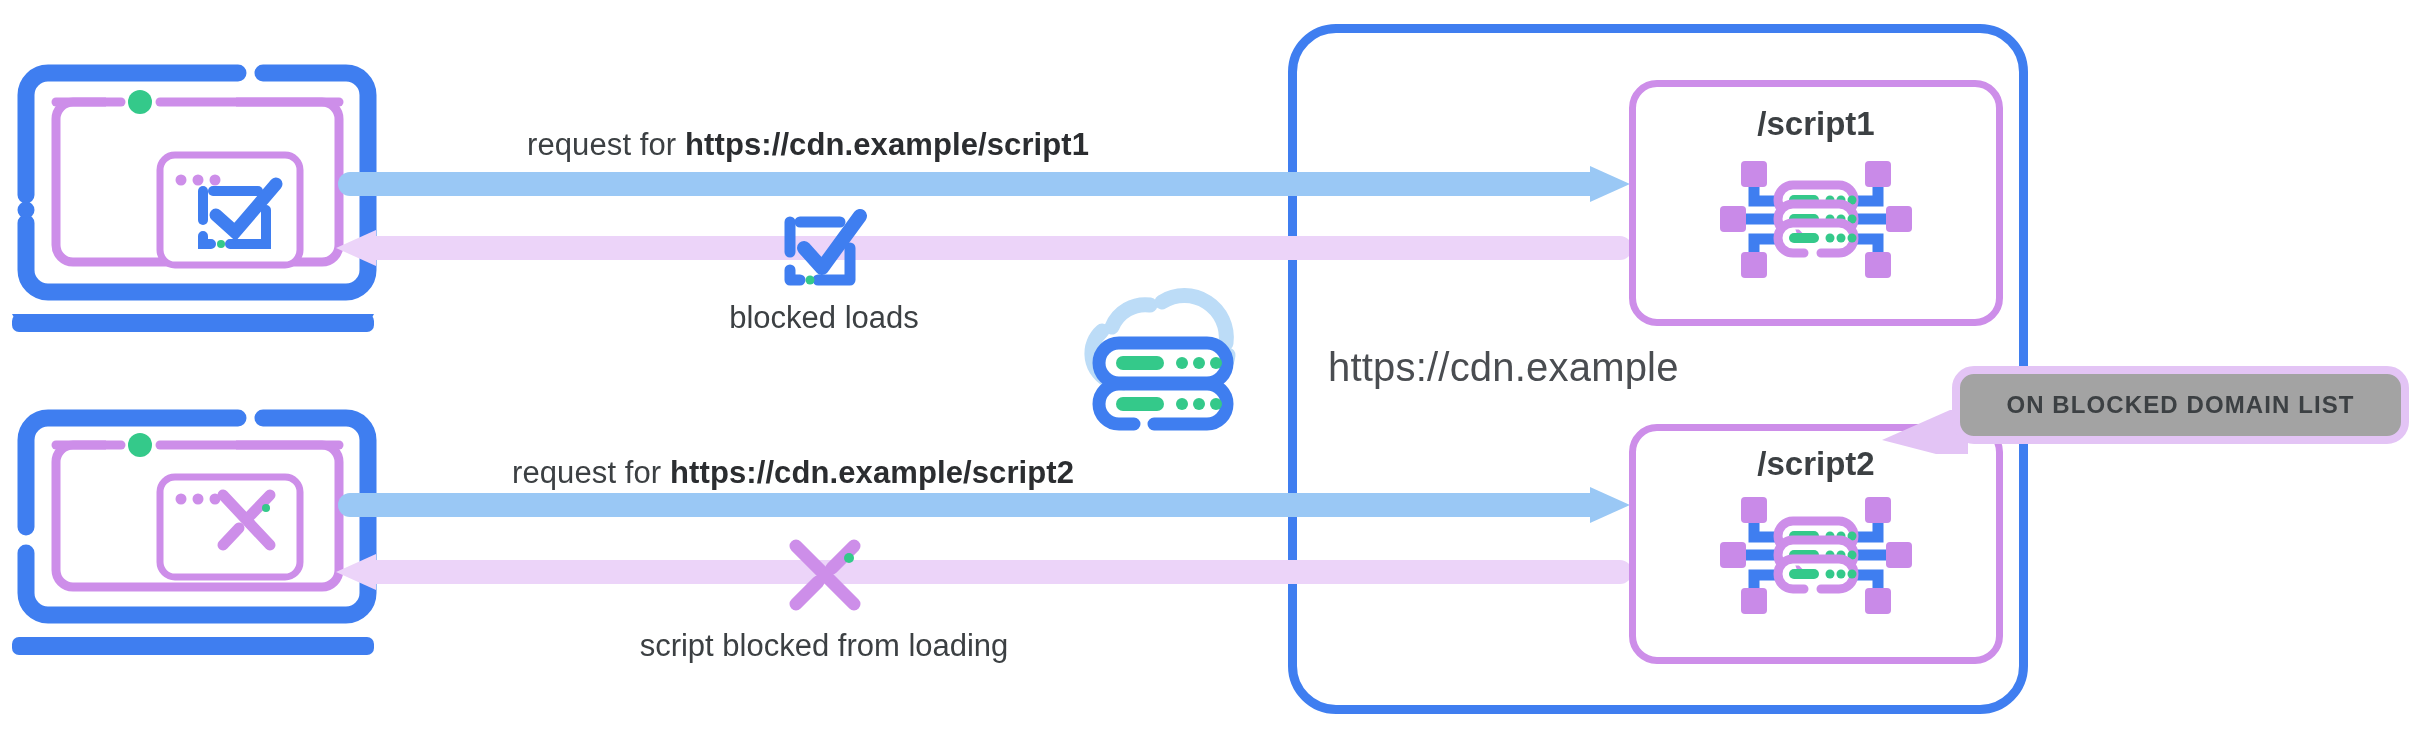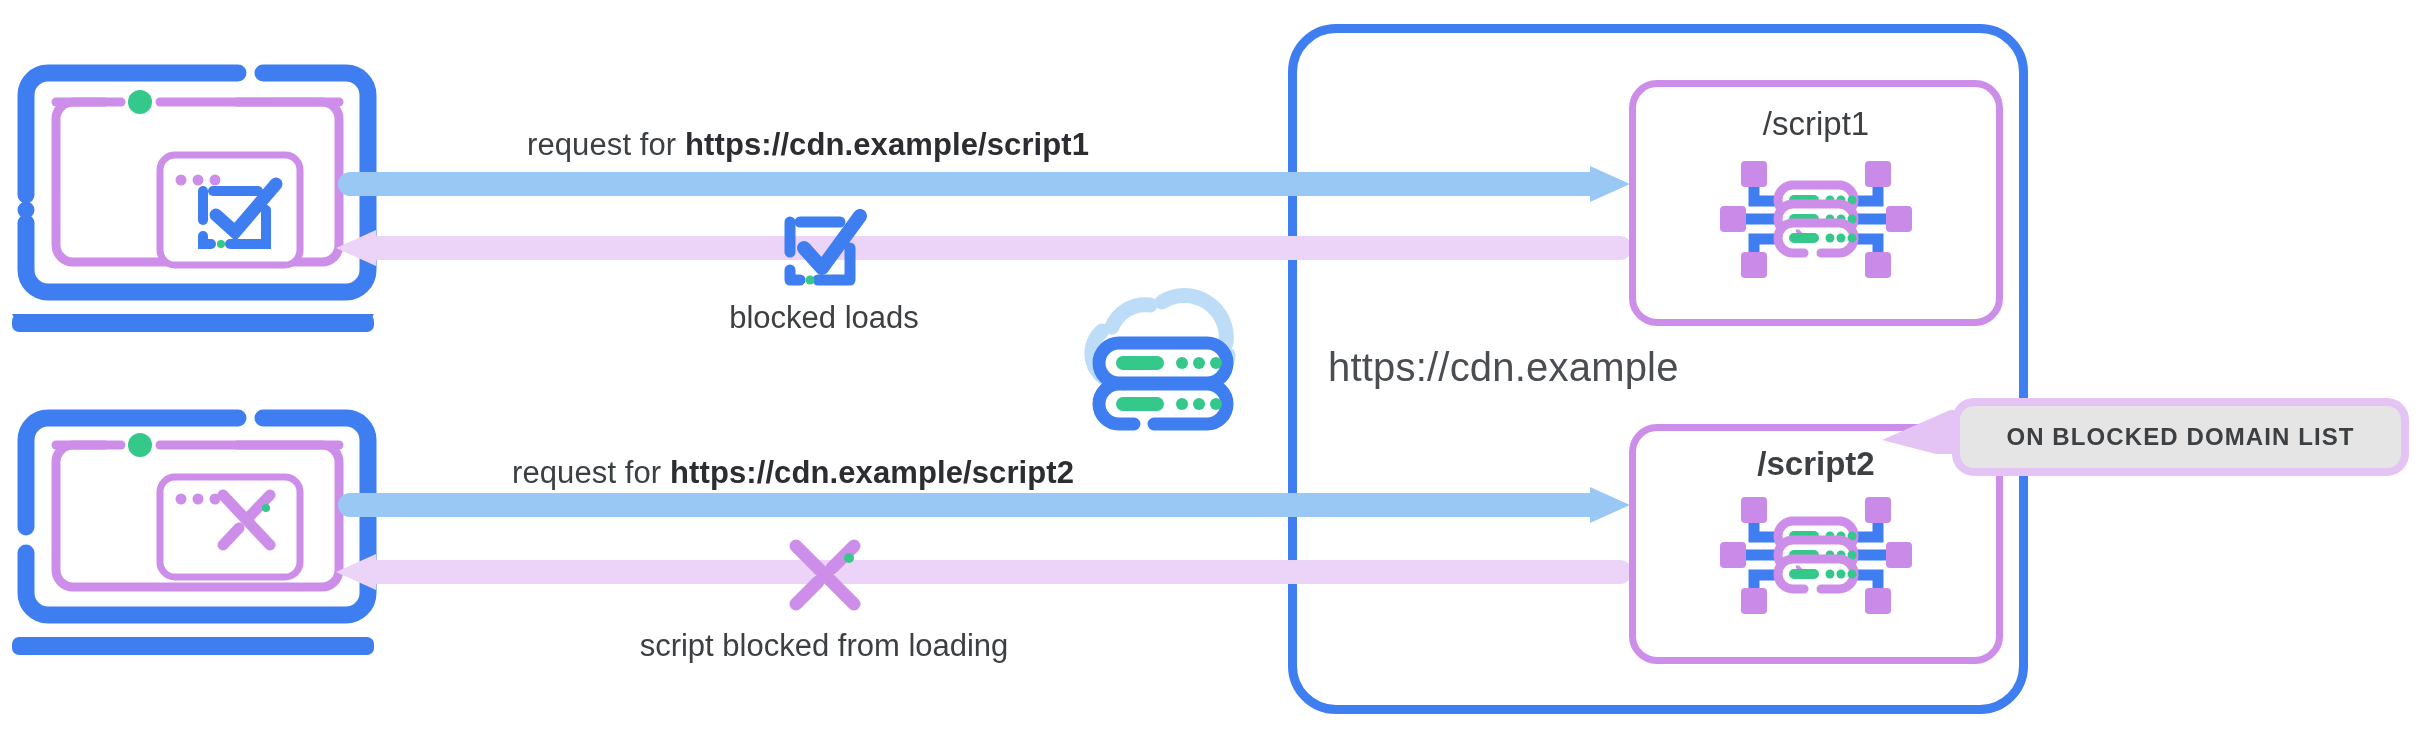--- a/index.html
+++ b/index.html
@@ -76,26 +76,25 @@
   }
   #script1-card { left: 1629px; top: 80px; width: 374px; height: 246px; }
   #script2-card { left: 1629px; top: 424px; width: 374px; height: 240px; }
 
   
   #callout {
     left: 1952px; top: 366px;
     width: 457px; height: 78px;
     border: 8px solid #e3c4f5;
     border-radius: 22px;
-    background: #e5e5e5;
+    background: #a3a3a3;
     box-sizing: border-box;
     display: flex;
     align-items: center;
     justify-content: center;
-    margin-top: 32px;
   }
   #callout-tail {
     left: 1880px; top: 404px;
     width: 96px; height: 58px;
   }
 
   svg { display: block; overflow: visible; }
 </style>
 </head>
 <body>
@@ -203,21 +202,21 @@
         <circle cx="118" cy="119" r="6" fill="#34c98a"></circle>
         <circle cx="135" cy="119" r="6" fill="#34c98a"></circle>
         <circle cx="152" cy="119" r="6" fill="#34c98a"></circle>
       </g>
     </svg>
   </div>
 
   <div class="abs cdn-name" style="left:1328px; top:345px;">https://cdn.example</div>
 
   <div class="abs script-card" id="script1-card">
-    <div class="script-label" style="margin-top:18px;">/script1</div>
+    <div class="script-label" style="margin-top:18px;font-weight:bold;">/script1</div>
     <div style="display:flex; justify-content:center; margin-top:14px;">
       <svg width="200" height="125" viewBox="0 0 200 125">
 
         <g stroke="#3f7ef0" stroke-width="11" fill="none">
           <path d="M 38 18 L 38 44 L 68 44"></path>
           <path d="M 162 18 L 162 44 L 132 44"></path>
           <path d="M 18 62 L 68 62"></path>
           <path d="M 182 62 L 132 62"></path>
           <path d="M 38 107 L 38 82 L 68 82"></path>
           <path d="M 162 107 L 162 82 L 132 82"></path>

